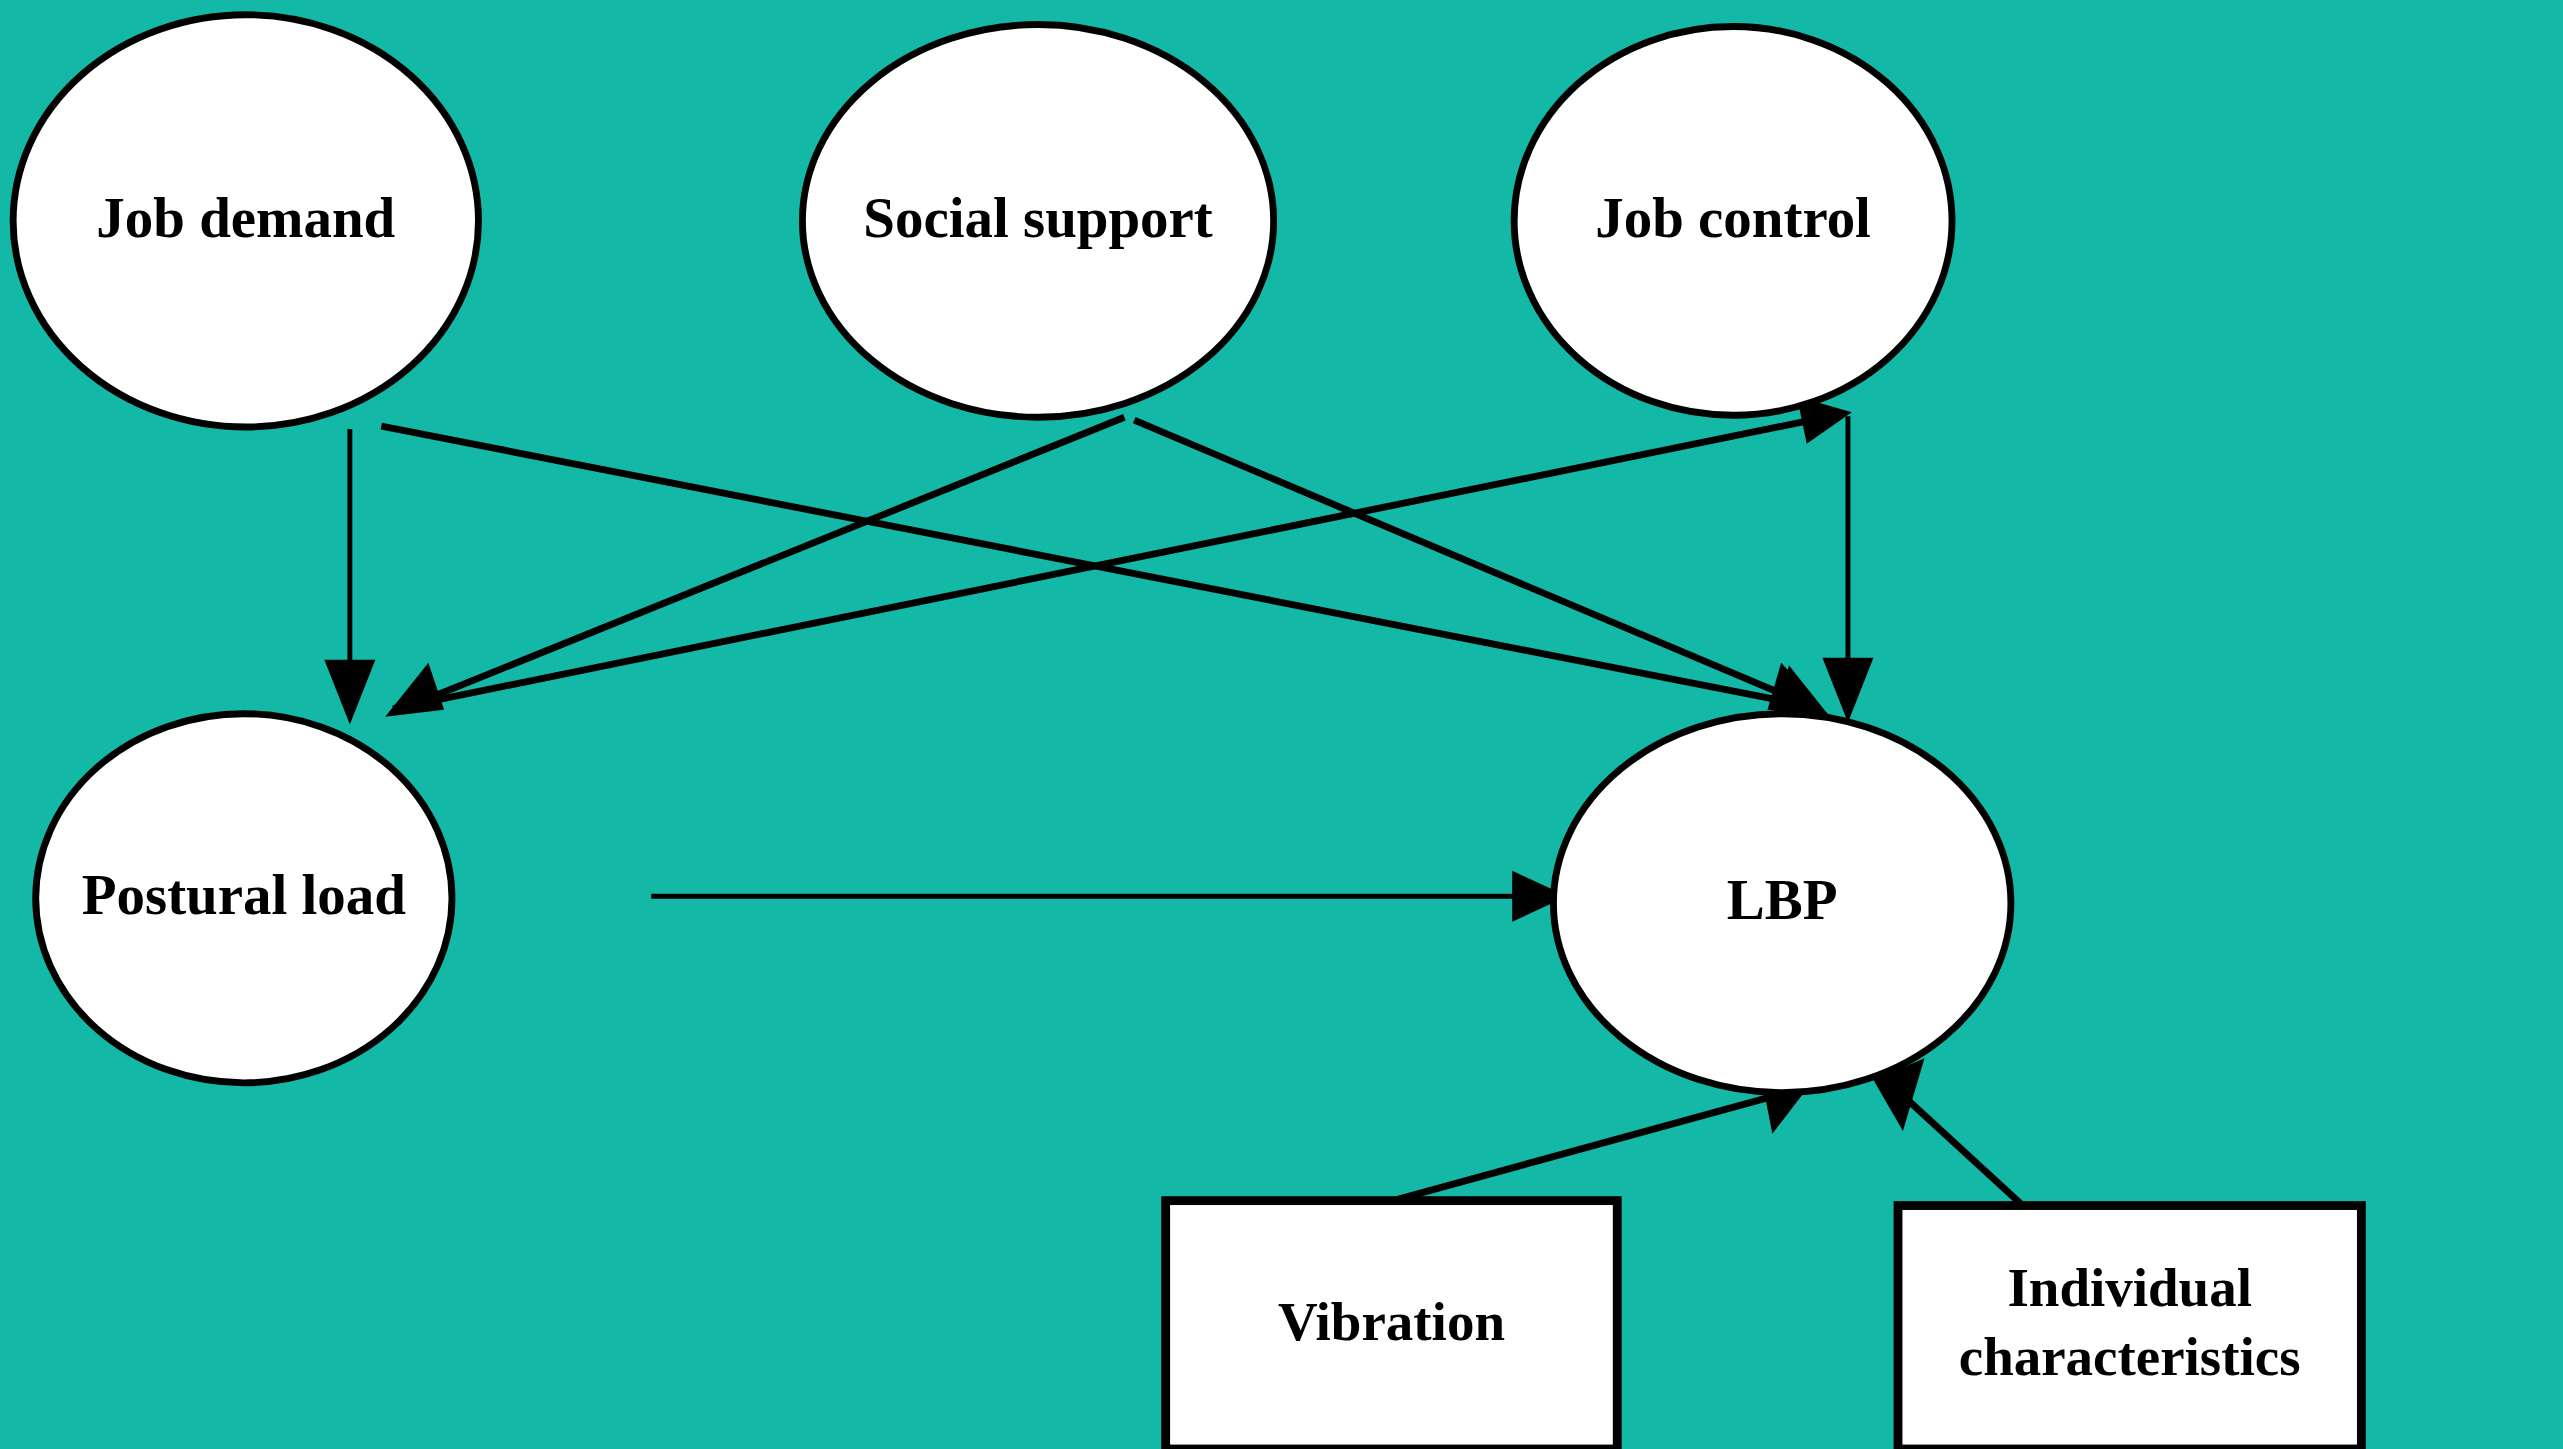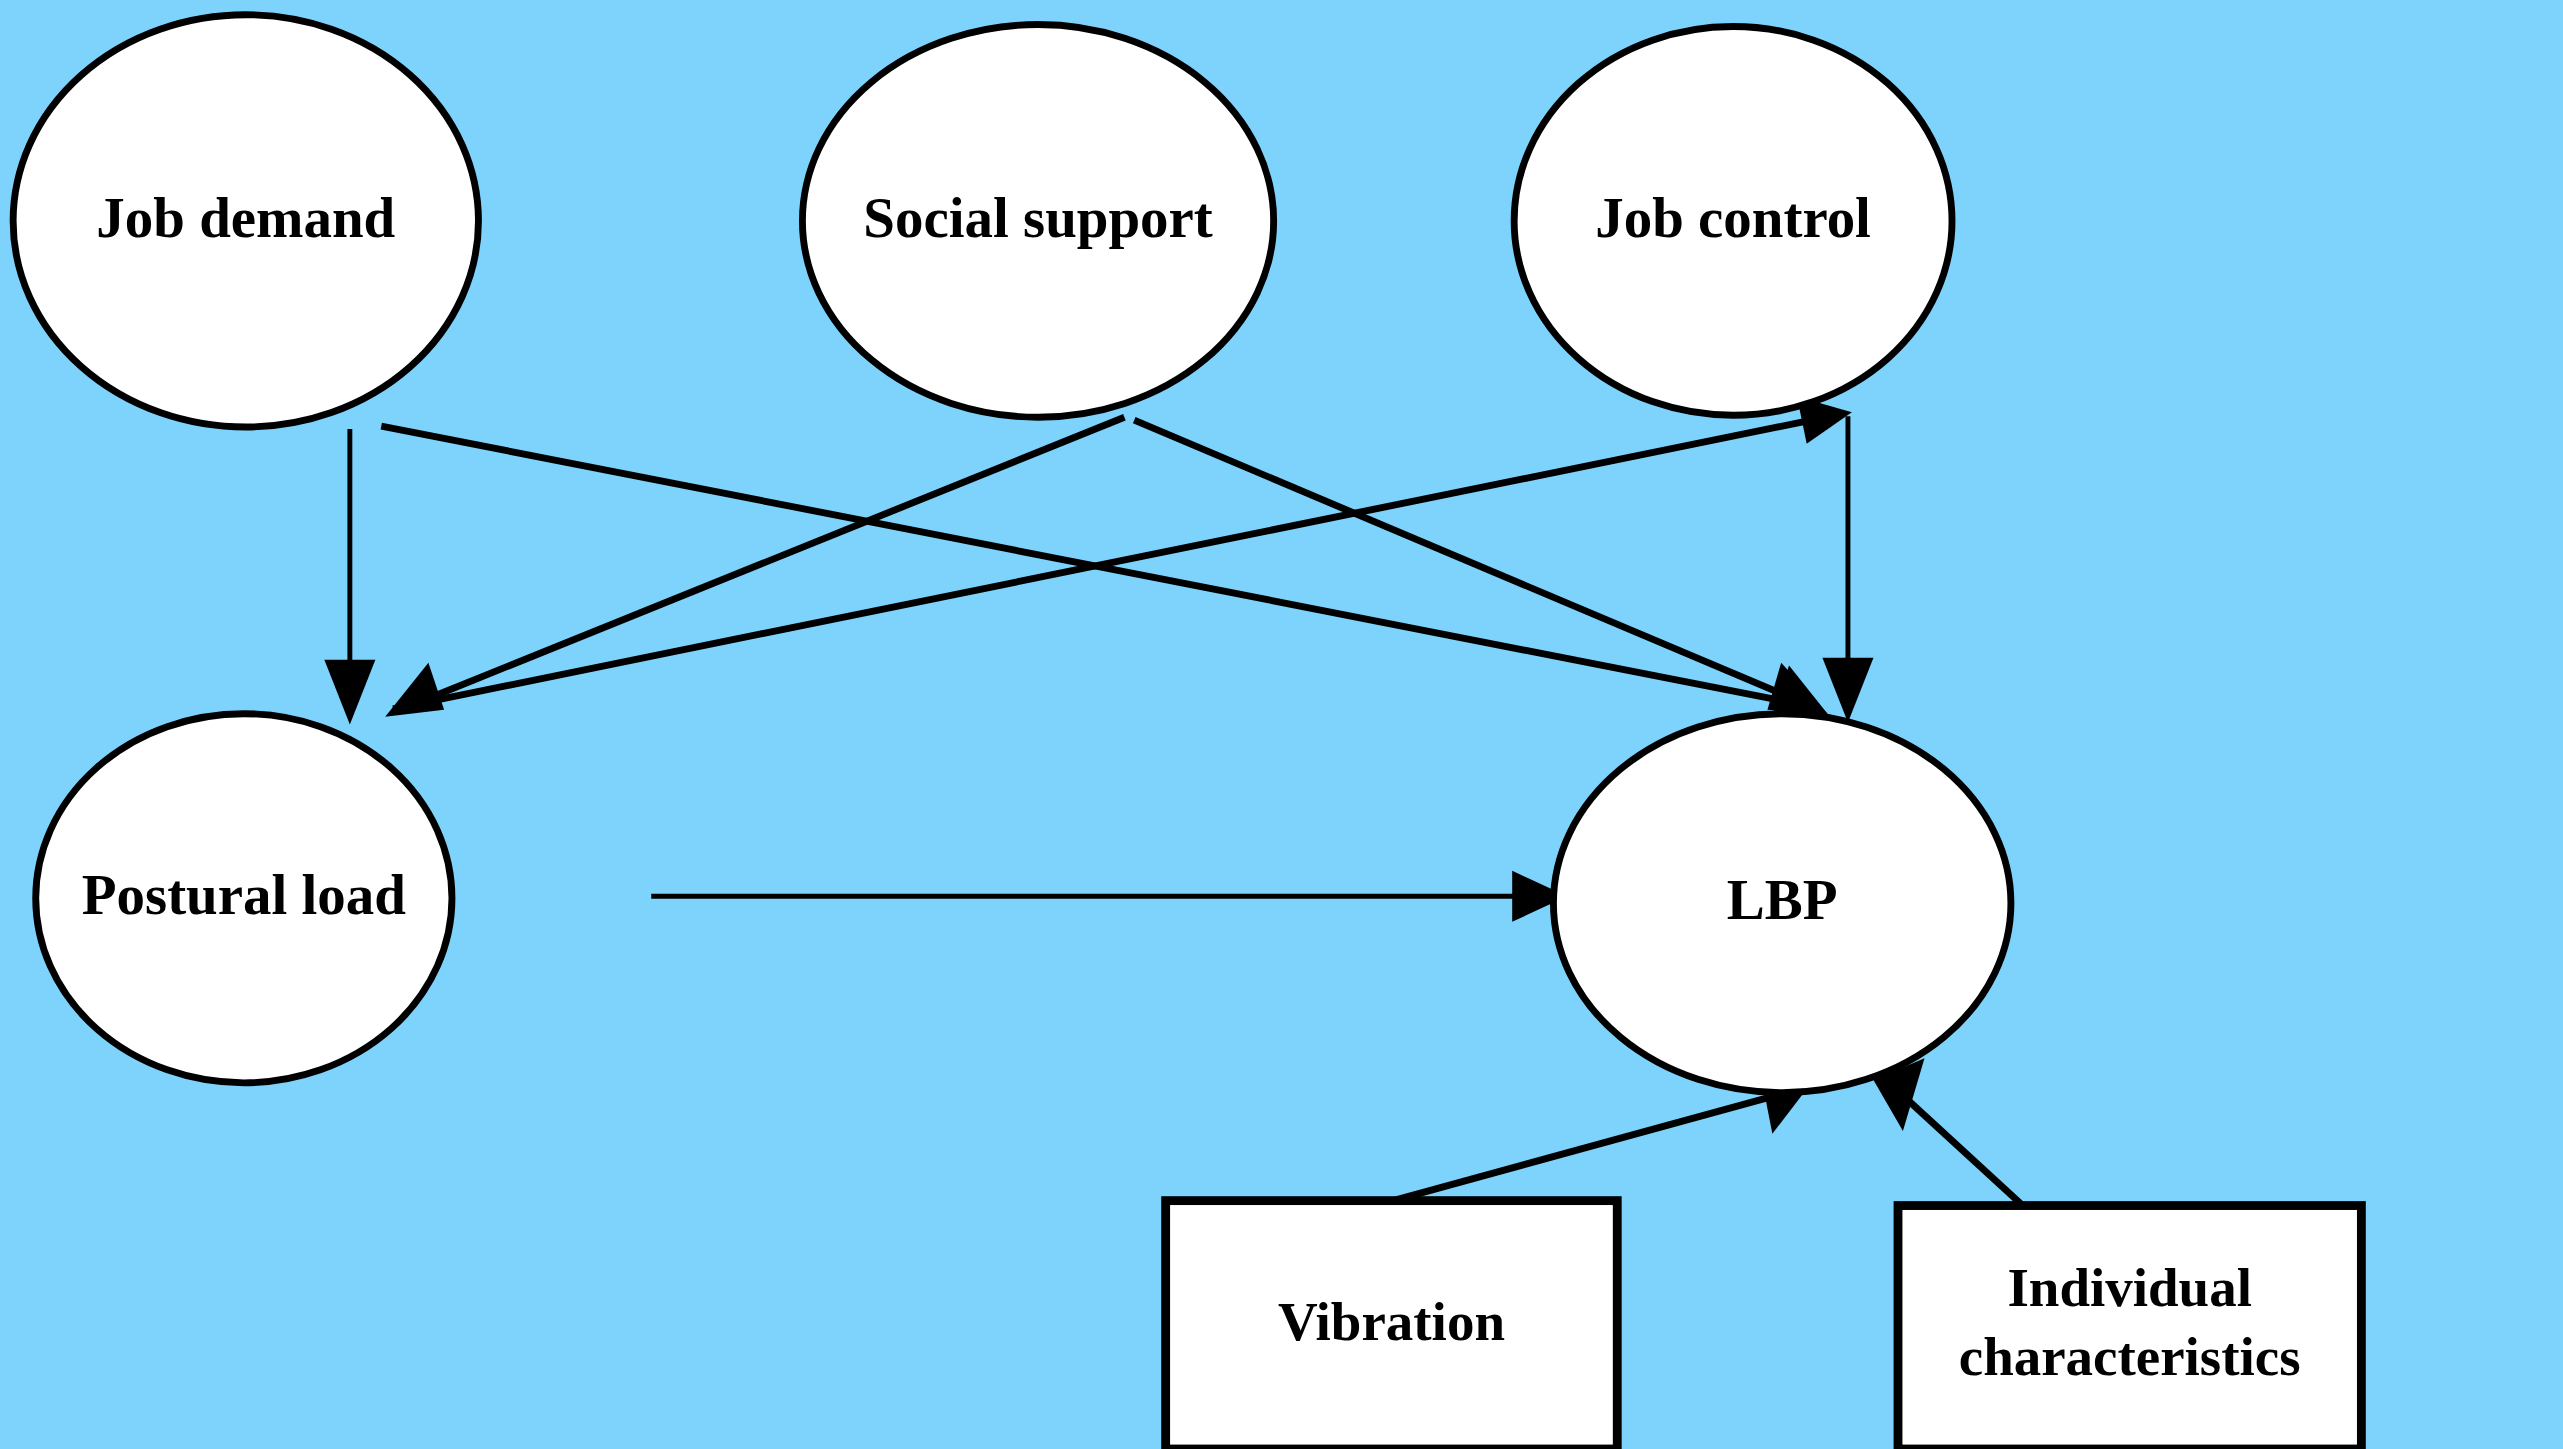--- a/index.html
+++ b/index.html
@@ -4,21 +4,21 @@
 <style>
   html, body {
     margin: 0;
     padding: 0;
     background: #ffffff;
   }
   #canvas-wrap {
     position: relative;
     width: 2563px;
     height: 1449px;
-    background: #7dd3fc;
+    background: #14b8a6;
     overflow: hidden;
   }
   svg#diagram {
     position: absolute;
     left: 0;
     top: 0;
     width: 2563px;
     height: 1449px;
     display: block;
   }

